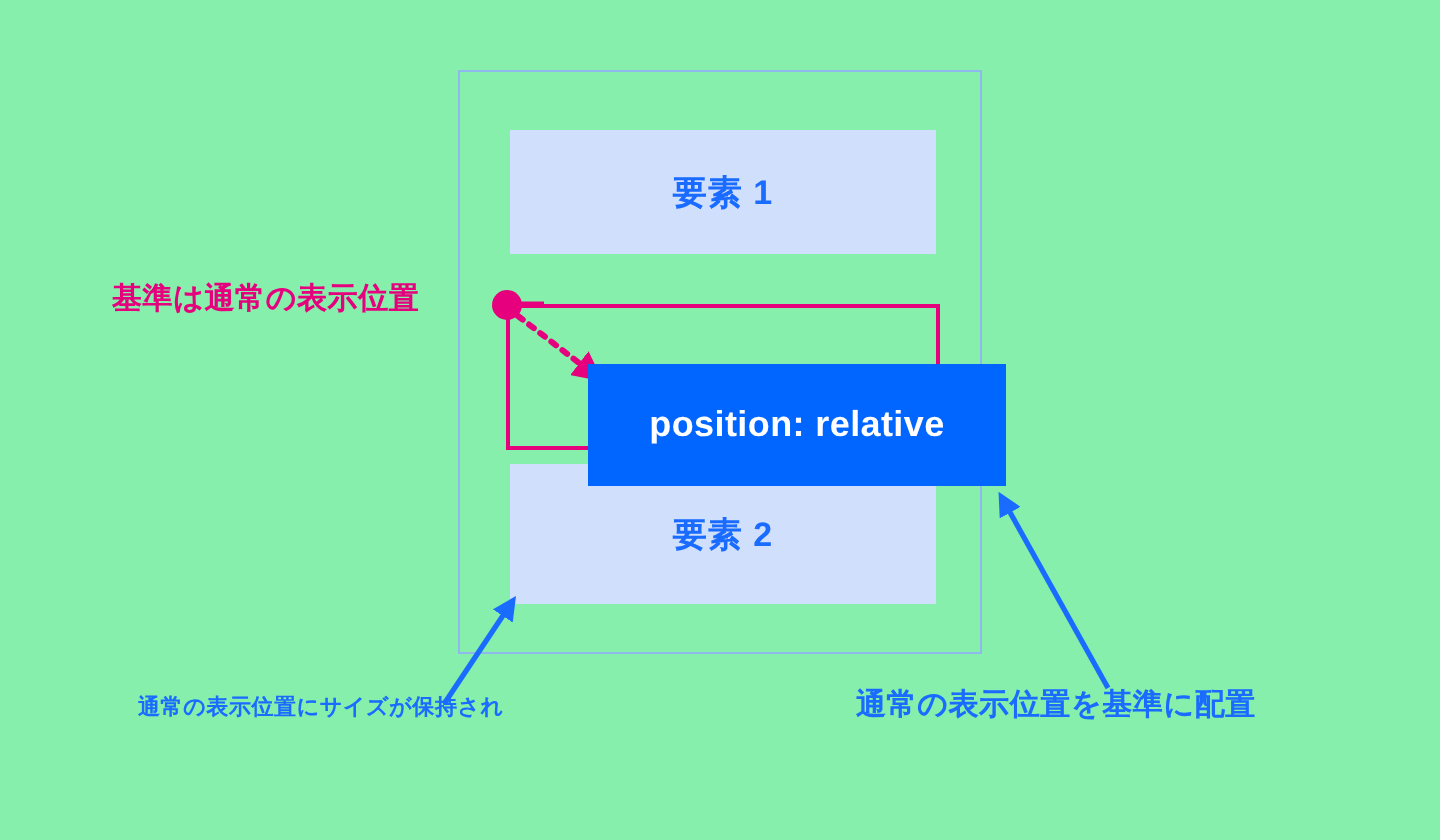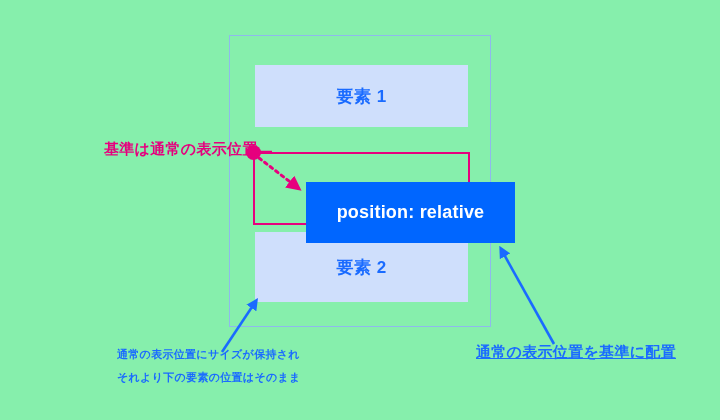--- a/index.html
+++ b/index.html
@@ -74,21 +74,21 @@
     top: 145px;
     width: 15px;
     height: 15px;
     border-radius: 50%;
     background: #e6007e;
   }
 
   
   .relative-box {
     position: absolute;
-    left: 306px;
+    left: 294px;
     top: 182px;
     width: 209px;
     height: 61px;
     background: #0066ff;
     display: flex;
     align-items: center;
     justify-content: center;
   }
   .relative-box-label {
     color: #ffffff;
@@ -96,21 +96,20 @@
     font-weight: bold;
     letter-spacing: 0.2px;
     white-space: nowrap;
   }
 
   
   .annotation {
     position: absolute;
     font-weight: bold;
     white-space: nowrap;
-    margin-left: 48px;
   }
   #anno-origin {
     left: 56px;
     top: 140px;
     color: #e6007e;
     font-size: 15px;
     letter-spacing: 0.3px;
   }
   #anno-bottom-left {
     left: 69px;
@@ -119,21 +118,20 @@
     font-size: 11px;
     line-height: 23px;
     letter-spacing: 0.3px;
   }
   #anno-bottom-right {
     left: 428px;
     top: 343px;
     color: #1a6bff;
     font-size: 15px;
     letter-spacing: 0.3px;
-    text-decoration: underline;
   }
   .anno-line { display: block; }
 
   
   .overlay {
     position: absolute;
     left: 0;
     top: 0;
     width: 720px;
     height: 420px;
@@ -178,18 +176,17 @@
   </svg>
 
   <div class="relative-box">
     <span class="relative-box-label">position: relative</span>
   </div>
 
   <div class="annotation" id="anno-origin">基準は通常の表示位置</div>
 
   <div class="annotation" id="anno-bottom-left">
     <span class="anno-line">通常の表示位置にサイズが保持され</span>
-    <span class="anno-line">それより下の要素の位置はそのまま</span>
   </div>
 
   <div class="annotation" id="anno-bottom-right">通常の表示位置を基準に配置</div>
 
 </div>
 
 </body></html>

